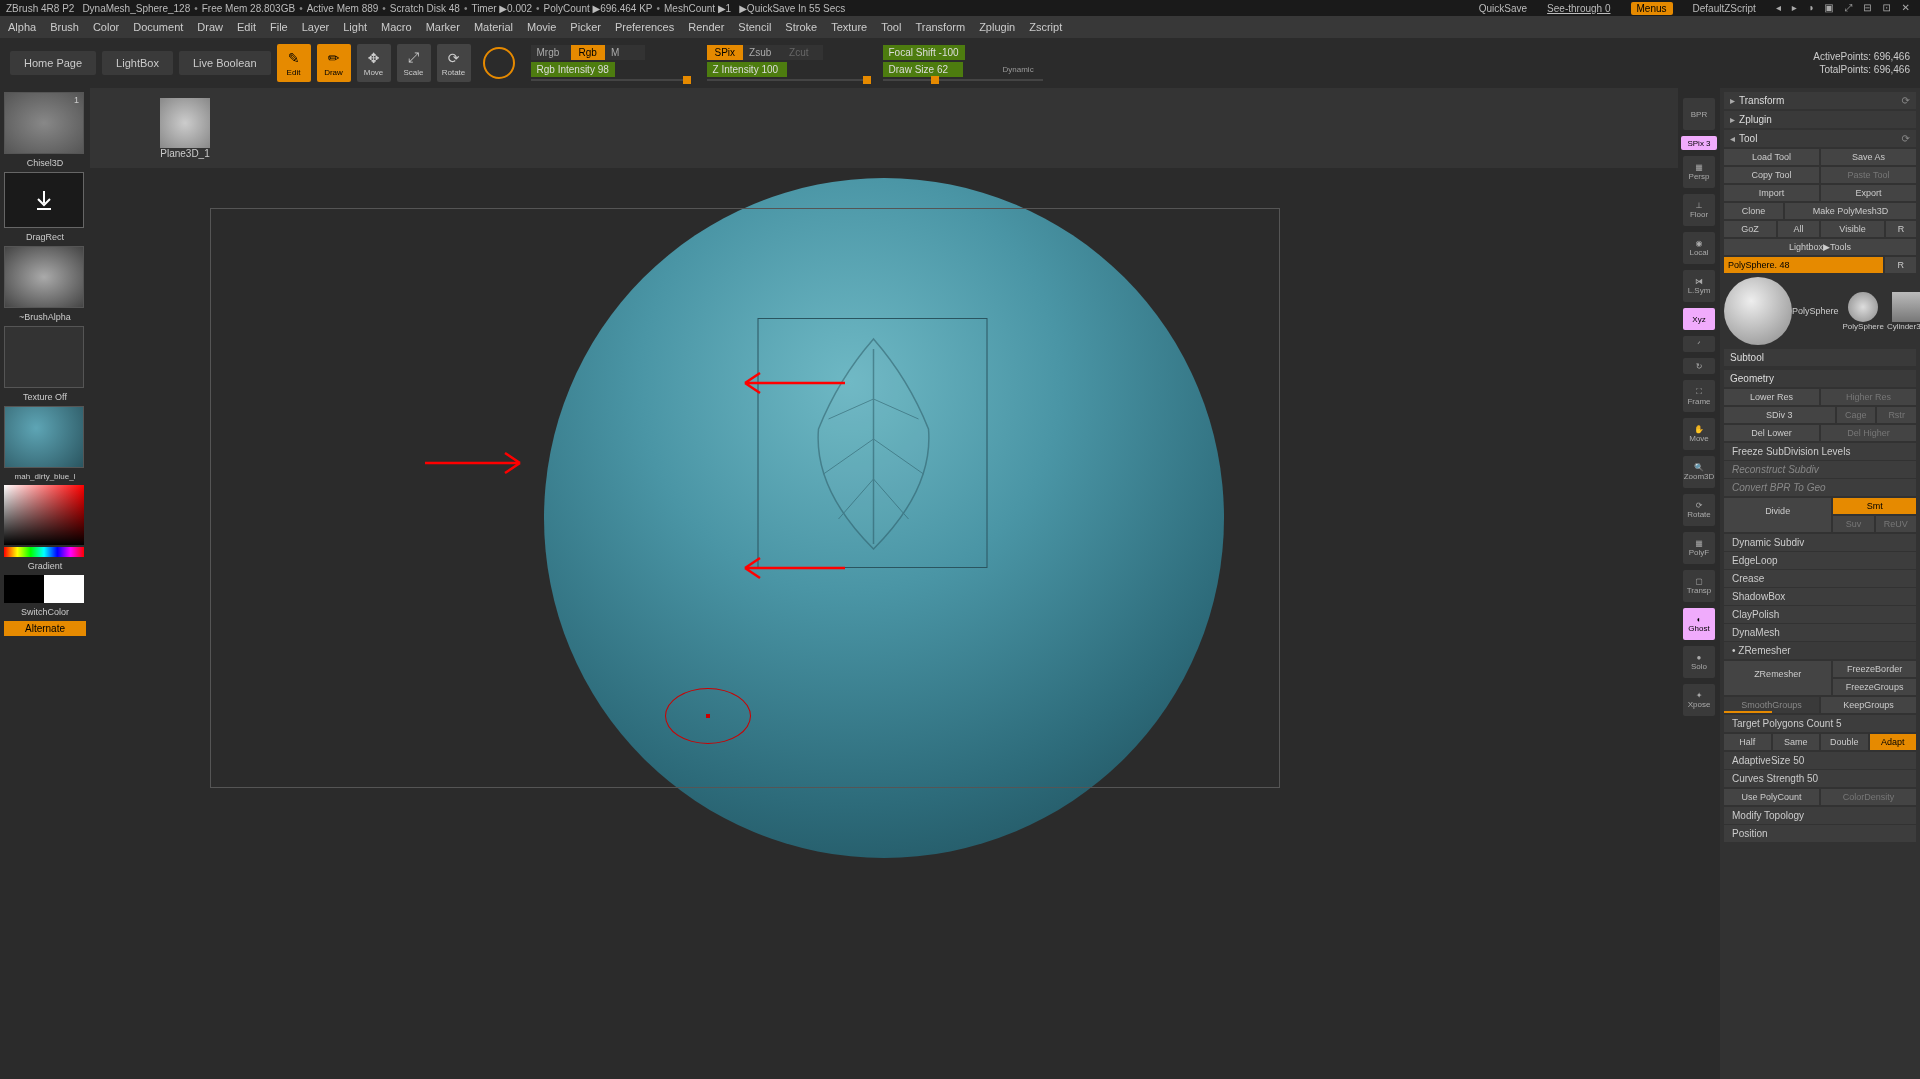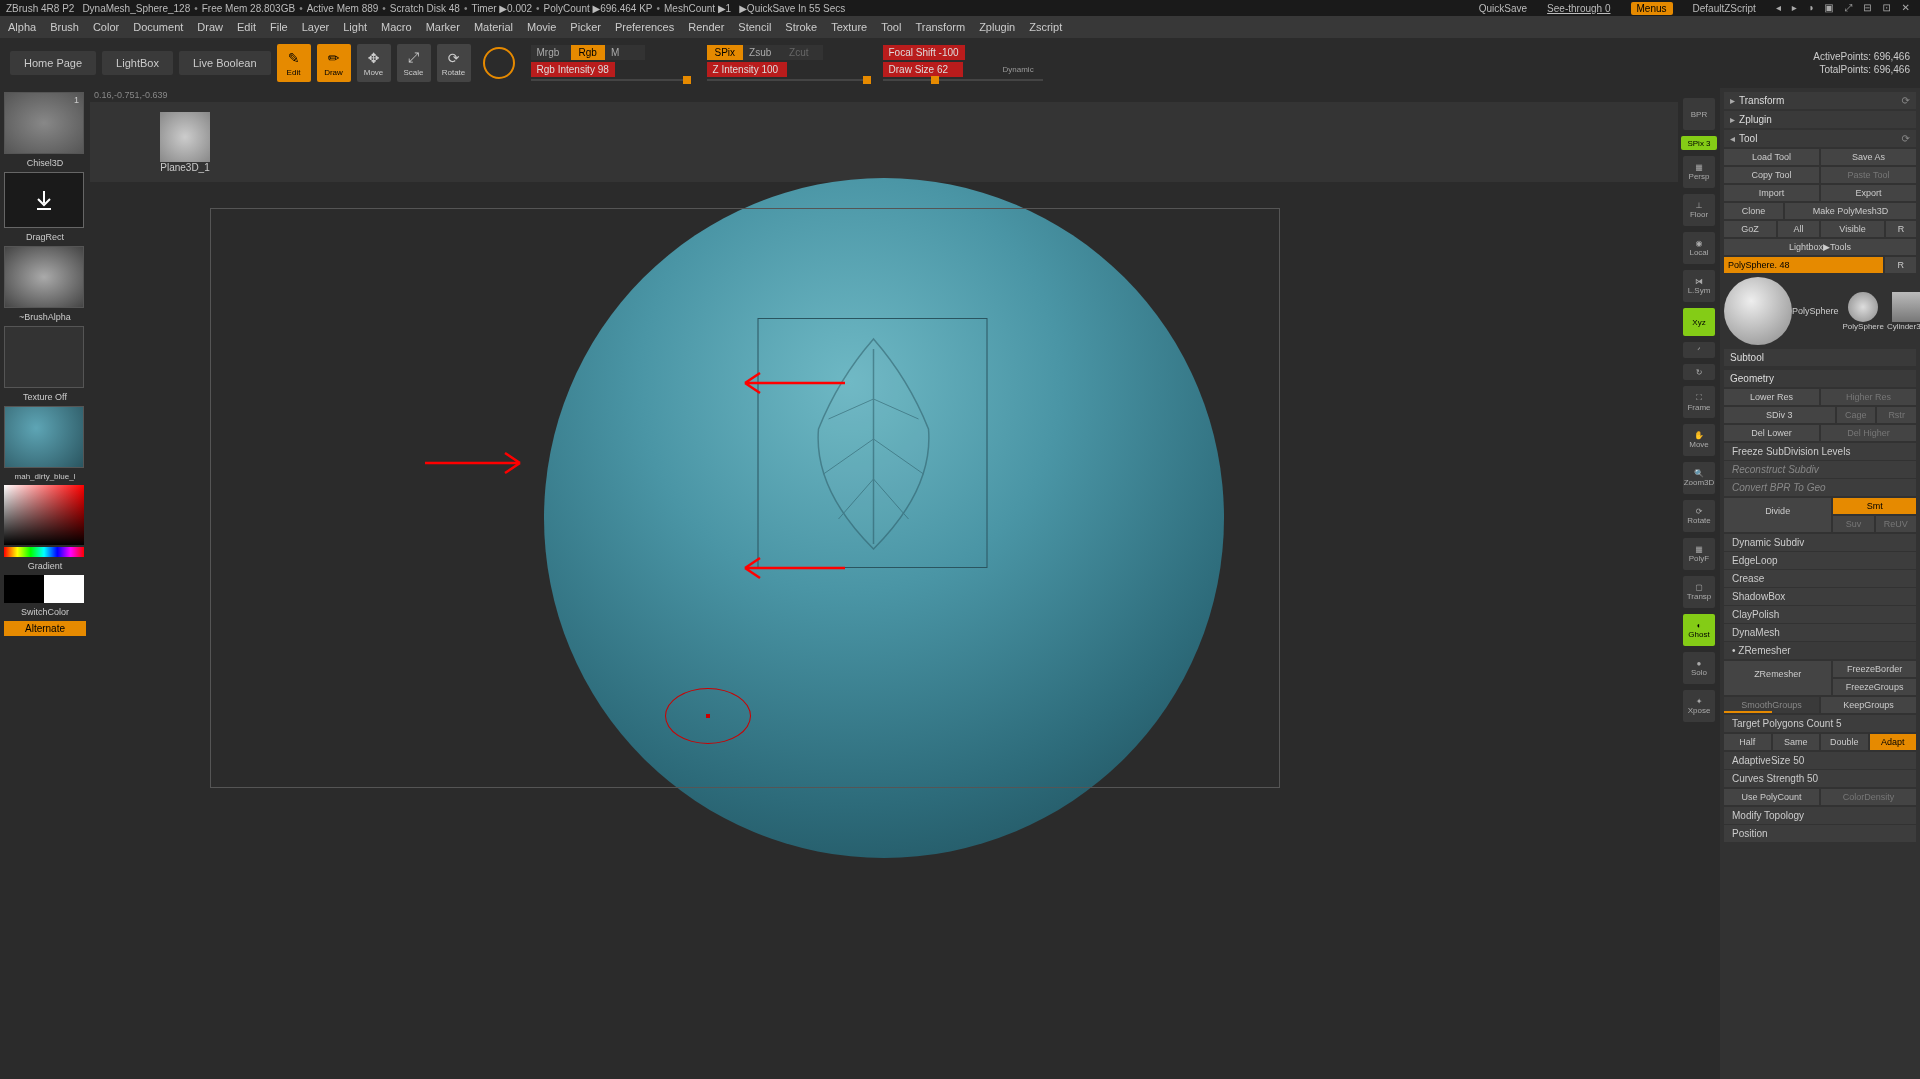--- a/index.html
+++ b/index.html
@@ -12,21 +12,21 @@
 .toolbar { background:#2b2b2b; height:50px; display:flex; align-items:center; padding:0 10px; gap:6px; }
 .nav-pill { background:#3a3a3a; padding:6px 14px; border-radius:2px; color:#ccc; }
 .icon-btn { width:34px; height:38px; background:#e68a00; display:flex; flex-direction:column; align-items:center; justify-content:center; font-size:8px; color:#000; border-radius:2px; }
 .icon-btn.grey { background:#444; color:#ccc; }
 .icon-btn .glyph { font-size:14px; margin-bottom:2px; }
 .circle-tool { width:32px; height:32px; border-radius:50%; border:2px solid #e68a00; margin-left:6px; }
 .param-group { display:flex; flex-direction:column; gap:2px; margin-left:10px; font-size:10px; }
 .param-row { display:flex; align-items:center; gap:0; }
 .param-label { background:#333; padding:2px 6px; color:#aaa; min-width:40px; }
 .param-active { background:#e68a00; color:#000; padding:2px 8px; }
-.param-val { background:#b91c1c; padding:2px 6px; color:#ddd; min-width:80px; }
+.param-val { background:#4d7c0f; padding:2px 6px; color:#ddd; min-width:80px; }
 .slider-line { height:2px; background:#444; width:160px; position:relative; }
 .slider-knob { position:absolute; width:8px; height:8px; background:#e68a00; top:-3px; }
 .stats { margin-left:auto; font-size:10px; color:#ccc; text-align:right; }
 .stats div { margin:2px 0; }
 .main { display:flex; height:calc(1079px - 88px); }
 .left-panel { width:90px; background:#2b2b2b; padding:4px; display:flex; flex-direction:column; gap:2px; }
 .thumb { width:80px; height:62px; background:#444; border:1px solid #555; position:relative; }
 .thumb-label { text-align:center; font-size:9px; color:#ccc; padding:2px 0; }
 .thumb-arrow { width:80px; height:56px; background:#1a1a1a; border:1px solid #666; display:flex; align-items:center; justify-content:center; }
 .color-picker { width:80px; height:60px; background:linear-gradient(to right,#fff,#f00); position:relative; }
@@ -39,21 +39,21 @@
 .lb-item { width:50px; height:50px; background:#888; }
 .lb-label { font-size:10px; color:#ccc; text-align:center; }
 .viewport { position:absolute; top:120px; left:120px; width:1070px; height:580px; border:1px solid #555; }
 .sphere { position:absolute; top:90px; left:50%; transform:translateX(-50%); width:680px; height:680px; border-radius:50%; background:radial-gradient(circle at 45% 30%,#6eb8c4 0%,#4a95a5 35%,#2d6b7a 70%,#1a4550 100%); }
 .leaf-patch { position:absolute; top:230px; left:50%; transform:translateX(-55%); width:230px; height:250px; border:1px solid #2a5560; }
 .arrows { position:absolute; stroke:red; stroke-width:2.5; fill:none; }
 .cursor-circle { position:absolute; width:86px; height:56px; border:1px solid #c00; border-radius:50%; }
 .cursor-dot { width:4px; height:4px; background:#c00; position:absolute; top:50%; left:50%; transform:translate(-50%,-50%); }
 .right-sidebar { width:42px; background:#2b2b2b; display:flex; flex-direction:column; align-items:center; gap:6px; padding-top:10px; }
 .rs-btn { width:32px; height:32px; background:#3a3a3a; border-radius:2px; display:flex; flex-direction:column; align-items:center; justify-content:center; font-size:8px; color:#aaa; }
-.rs-btn.orange { background:#84cc16; color:#000;text-align:right; }
+.rs-btn.orange { background:#f0abfc; color:#000;text-align:right; }
 .right-panel { width:200px; background:#323232; padding:4px; overflow-y:auto; font-size:10px; }
 .panel-header { background:#3a3a3a; padding:3px 6px; display:flex; align-items:center; color:#ddd; margin-bottom:2px; }
 .panel-header .chev { margin-right:4px; color:#aaa; }
 .panel-header .x { margin-left:auto; color:#888; }
 .btn-row { display:flex; gap:2px; margin:2px 0; }
 .pbtn { flex:1; background:#444; padding:3px 4px; color:#ccc; font-size:9px; text-align:center; }
 .pbtn.wide { flex:1.2; }
 .pbtn.dim { color:#777; }
 .pbtn.orange { background:#e68a00; color:#000; }
 .tool-thumb { width:68px; height:68px; background:#222; display:flex; align-items:center; justify-content:center; }
@@ -217,21 +217,20 @@
     <div class="thumb-label">Gradient</div>
     <div class="swatch-row">
       <div class="swatch" style="background:#000"></div>
       <div class="swatch" style="background:#fff"></div>
     </div>
     <div class="thumb-label">SwitchColor</div>
     <div class="alt-btn">Alternate</div>
   </div>
 
   <div class="canvas-area">
-    <div class="coord-text">0.16,-0.751,-0.639</div>
     <div class="lightbox-strip">
       <div style="display:flex;flex-direction:column;align-items:center">
         <div class="lb-item" style="background:radial-gradient(#ccc,#888)"></div>
         <div class="lb-label">Plane3D_1</div>
       </div>
     </div>
     <div class="sphere"></div>
     <div class="leaf-patch">
       <svg width="230" height="250" viewBox="0 0 230 250" style="opacity:0.5">
         <path d="M115 20 Q80 60 60 110 Q55 170 115 230 Q175 170 170 110 Q150 60 115 20 Z M115 30 L115 225" stroke="#2a5560" stroke-width="1.5" fill="rgba(150,200,210,0.15)"></path>
@@ -265,21 +264,21 @@
         <span>Floor</span>
       </div>
     <div class="rs-btn">
         <span>◉</span>
         <span>Local</span>
       </div>
     <div class="rs-btn">
         <span>⧒</span>
         <span>L.Sym</span>
       </div>
-    <div class="rs-btn orange" style="height:28px">
+    <div class="rs-btn orange" style="height:22px">
         <span>Xyz</span>
       </div>
     <div class="rs-btn" style="height:16px">ᐟ</div>
     <div class="rs-btn" style="height:16px">↻</div>
     <div class="rs-btn">
         <span>⛶</span>
         <span>Frame</span>
       </div>
     <div class="rs-btn">
         <span>✋</span>

